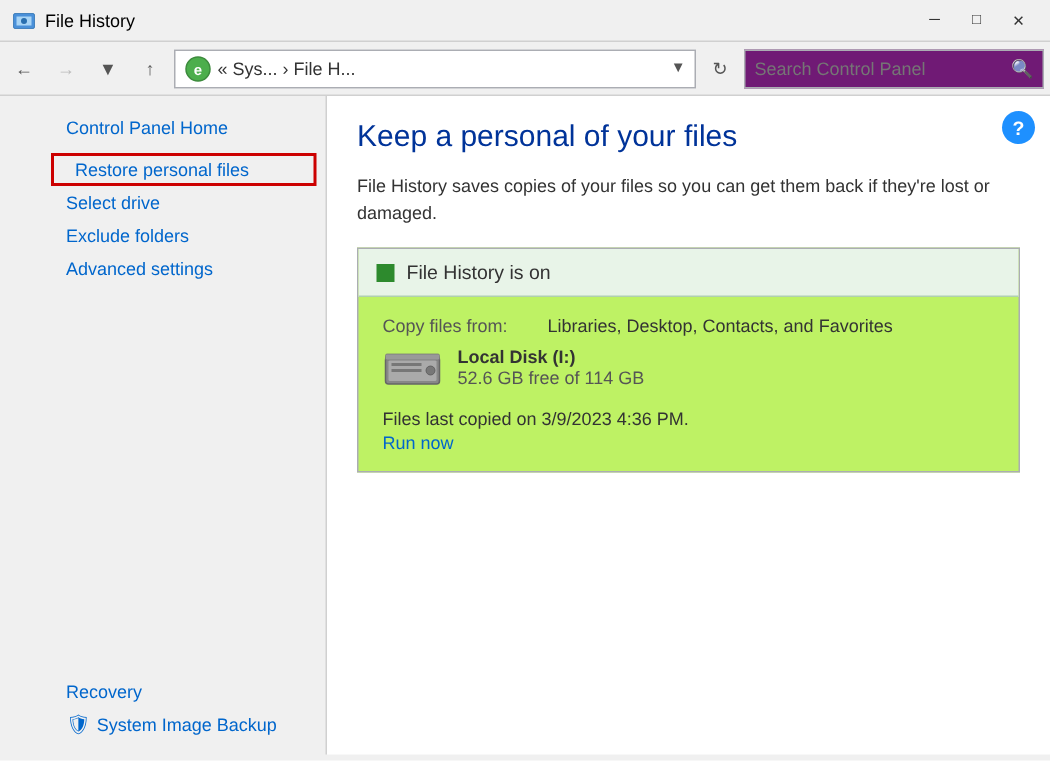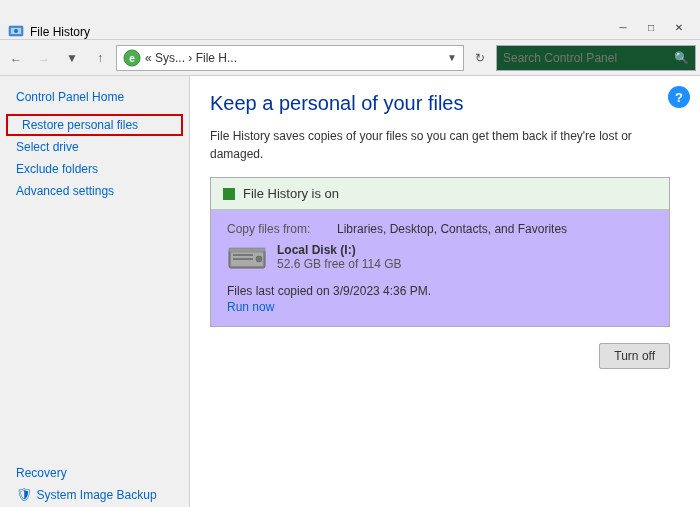--- a/index.html
+++ b/index.html
@@ -8,23 +8,23 @@
       font-size: 12px;
       background: #f0f0f0;
       width: 700px;
       height: 507px;
       overflow: hidden;
     }
 
     
     .title-bar {
       background: #f0f0f0;
-      height: 40px;
-      display: flex;
-      align-items: flex-end;
+      height: 28px;
+      display: flex;
+      align-items: center;
       padding: 0 8px;
       border-bottom: 1px solid #d0d0d0;
     }
     .title-bar-icon {
       width: 16px;
       height: 16px;
       margin-right: 6px;
     }
     .title-bar-text {
       flex: 1;
@@ -99,38 +99,39 @@
       display: flex;
       align-items: center;
       justify-content: center;
       color: #555;
       font-size: 12px;
     }
     .search-box {
       width: 200px;
       height: 26px;
       border: 1px solid #abadb3;
-      background: #14532d;
+      background: #701a75;
       display: flex;
       align-items: center;
       padding: 0 6px;
     }
     .search-input {
       border: none;
       outline: none;
       flex: 1;
       font-size: 12px;
       color: #999;
       background: transparent;
     }
 
     
     .main-layout {
       display: flex;
       height: calc(507px - 32px - 36px);
+      margin-left: 28px;
     }
 
     
     .sidebar {
       width: 190px;
       background: #f0f0f0;
       padding: 10px 0;
       border-right: 1px solid #d0d0d0;
       display: flex;
       flex-direction: column;
@@ -200,21 +201,21 @@
       font-size: 12px;
       color: #333;
       margin-bottom: 14px;
       line-height: 1.5;
       max-width: 440px;
     }
 
     
     .status-box {
       border: 1px solid #abadb3;
-      background: #c4b5fd;
+      background: #bef264;
       max-width: 460px;
     }
     .status-header {
       background: #e8f4e8;
       border-bottom: 1px solid #b0d0b0;
       padding: 8px 12px;
       display: flex;
       align-items: center;
       gap: 8px;
     }
@@ -393,18 +394,15 @@
                 <div class="disk-size">52.6 GB free of 114 GB</div>
               </div>
             </div>
           </div>
         </div>
         <div class="last-copied">Files last copied on 3/9/2023 4:36 PM.</div>
         <a class="run-now">Run now</a>
       </div>
     </div>
 
-    <div class="action-row">
-      <button class="turn-off-btn">Turn off</button>
-    </div>
 
   </div>
 </div>
 
 </body></html>

